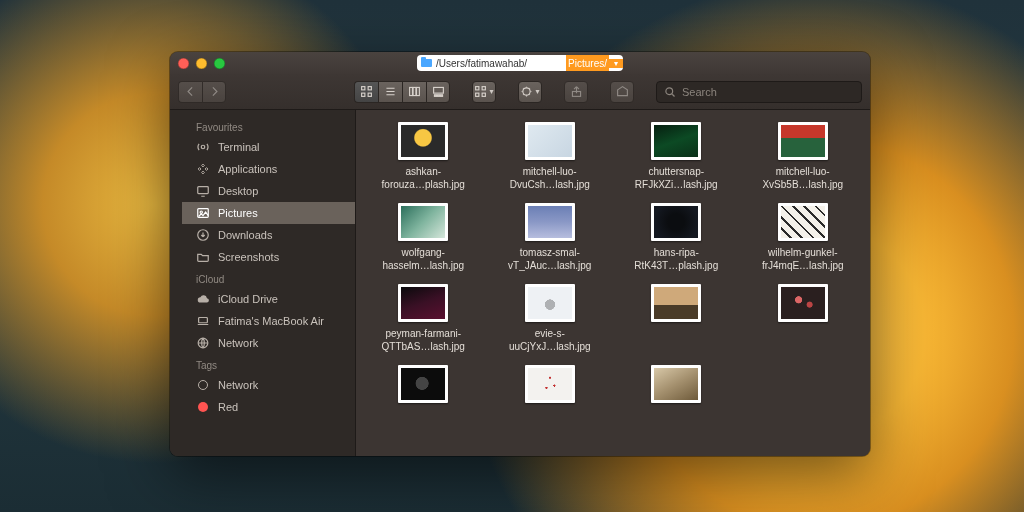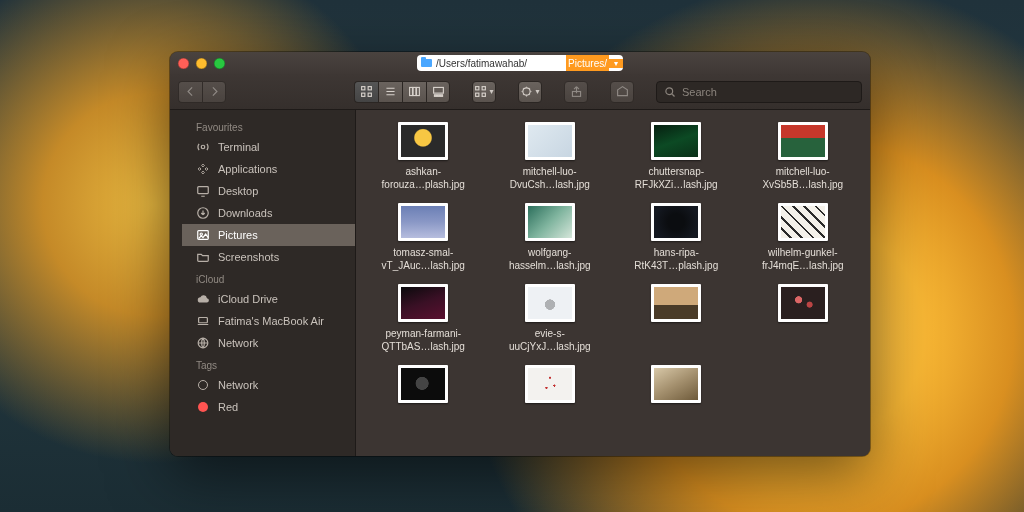--- a/index.html
+++ b/index.html
@@ -285,42 +285,42 @@
         </div>
         <div class="sb-item">
           <span class="sb-ico">
             <svg viewBox="0 0 16 16">
               <rect x="2" y="3" width="12" height="8" rx="1"></rect>
               <path d="M6 14h4"></path>
             </svg>
           </span>
           <span>Desktop</span>
         </div>
-        <div class="sb-item">
-          <span class="sb-ico">
-            <svg viewBox="0 0 16 16">
-              <circle cx="8" cy="8" r="6"></circle>
-              <path d="M8 5v5m0 0l-2-2m2 2l2-2"></path>
-            </svg>
-          </span>
-          <span>Downloads</span>
-        </div>
         <div class="sb-item sel">
           <span class="sb-ico">
             <svg viewBox="0 0 16 16">
               <rect x="2" y="3" width="12" height="10" rx="1"></rect>
               <circle cx="6" cy="7" r="1.3"></circle>
               <path d="M3 12l3-3 2 2 3-4 3 4"></path>
             </svg>
           </span>
           <span>Pictures</span>
         </div>
         <div class="sb-item">
           <span class="sb-ico">
             <svg viewBox="0 0 16 16">
+              <circle cx="8" cy="8" r="6"></circle>
+              <path d="M8 5v5m0 0l-2-2m2 2l2-2"></path>
+            </svg>
+          </span>
+          <span>Downloads</span>
+        </div>
+        <div class="sb-item">
+          <span class="sb-ico">
+            <svg viewBox="0 0 16 16">
               <path d="M2 5h4l1.5 1.5H14V12a1 1 0 0 1-1 1H3a1 1 0 0 1-1-1z"></path>
             </svg>
           </span>
           <span>Screenshots</span>
         </div>
         <div class="sb-head">iCloud</div>
         <div class="sb-item">
           <span class="sb-ico">
             <svg viewBox="0 0 16 16">
               <path d="M5 12a3 3 0 0 1 0-6 4 4 0 0 1 7.5 1A2.5 2.5 0 0 1 12 12z" fill="#b7afa7" stroke="none"></path>
@@ -372,28 +372,28 @@
           </div>
           <div class="cell">
             <div class="thumb th-d"></div>
             <div class="fname">chuttersnap-<br>RFJkXZi…lash.jpg</div>
           </div>
           <div class="cell">
             <div class="thumb th-e"></div>
             <div class="fname">mitchell-luo-<br>XvSb5B…lash.jpg</div>
           </div>
           <div class="cell">
+            <div class="thumb th-f"></div>
+            <div class="fname">wolfgang-<br>hasselm…lash.jpg</div>
+          </div>
+          <div class="cell">
             <div class="thumb th-g"></div>
             <div class="fname">tomasz-smal-<br>vT_JAuc…lash.jpg</div>
           </div>
           <div class="cell">
-            <div class="thumb th-f"></div>
-            <div class="fname">wolfgang-<br>hasselm…lash.jpg</div>
-          </div>
-          <div class="cell">
             <div class="thumb th-h"></div>
             <div class="fname">hans-ripa-<br>RtK43T…plash.jpg</div>
           </div>
           <div class="cell">
             <div class="thumb th-i"></div>
             <div class="fname">wilhelm-gunkel-<br>frJ4mqE…lash.jpg</div>
           </div>
           <div class="cell">
             <div class="thumb th-j"></div>
             <div class="fname">peyman-farmani-<br>QTTbAS…lash.jpg</div>

